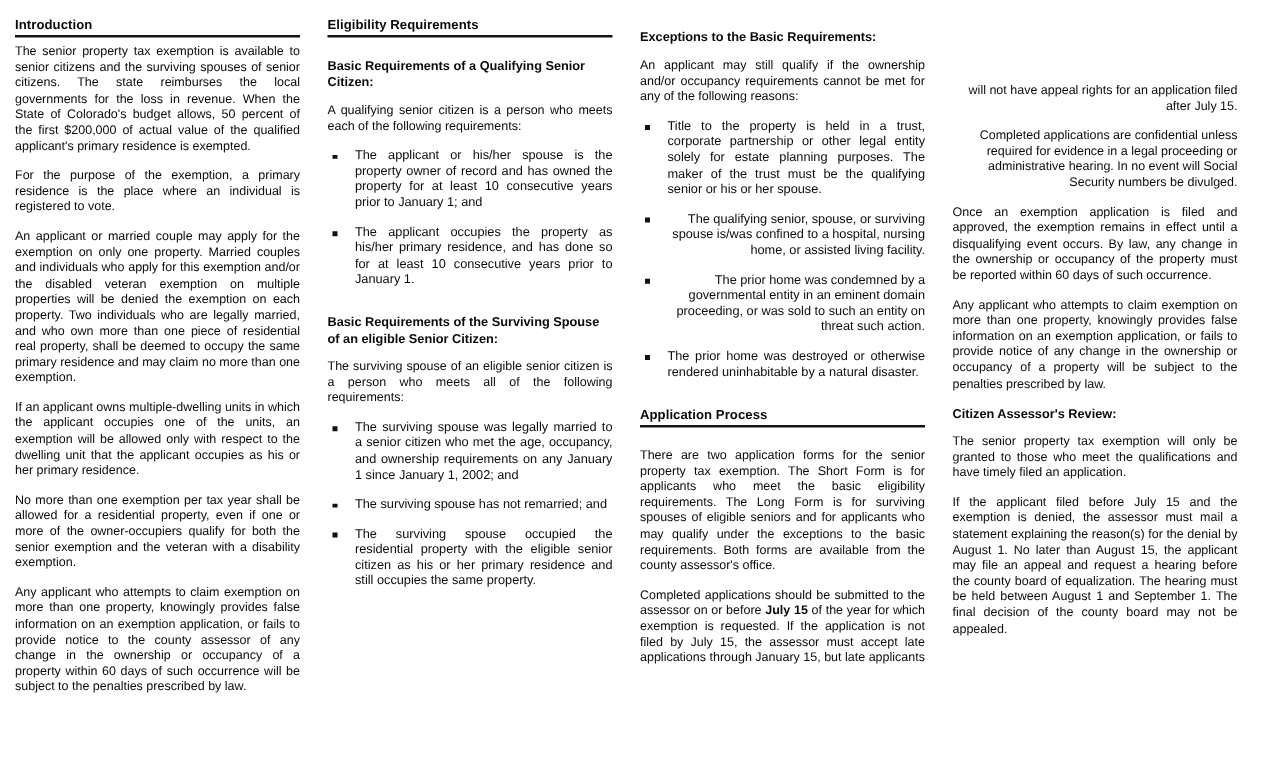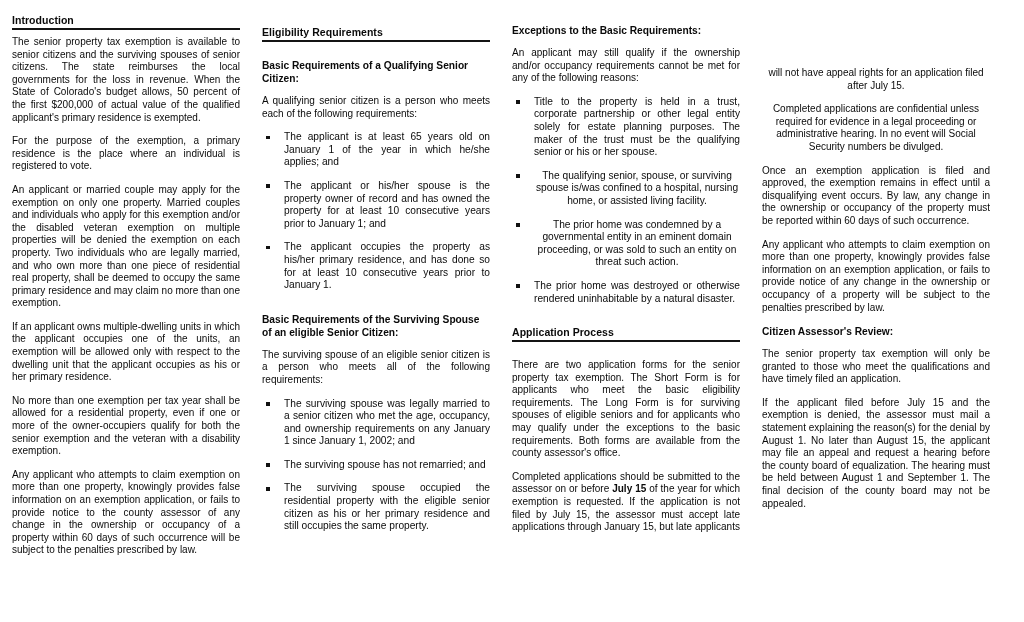--- a/index.html
+++ b/index.html
@@ -23,21 +23,21 @@
     flex-direction: row;
     align-items: flex-start;
   }
   .column {
     box-sizing: border-box;
     width: 250px;
     padding: 0 10px 0 12px;
     flex: 0 0 250px;
   }
   .col-1 { padding-top: 14px; }
-  .col-2 { padding-top: 26px; }
+  .col-2 { padding-top: 14px; }
   .col-3 { padding-top: 24px; }
   .col-4 { padding-top: 67px; }
 
   .section-heading {
     font-size: 10.5px;
     font-weight: bold;
     line-height: 13px;
     letter-spacing: 0.05px;
     margin: 0 0 1px 0;
     padding: 0;
@@ -58,36 +58,36 @@
     text-align: left;
   }
   p.body {
     font-size: 10px;
     line-height: 12.6px;
     margin: 0 0 11px 0;
     text-align: justify;
     text-justify: inter-word;
     hyphens: none;
   }
-  p.body.left { text-align: center; }
+  p.body.left { text-align: right; }
   .bullet-list {
     list-style: none;
     margin: 0 0 10px 0;
     padding: 0;
   }
   .bullet-list li {
     position: relative;
     font-size: 10.2px;
     line-height: 12.6px;
     margin: 0 0 11px 0;
     padding-left: 22px;
     text-align: justify;
     text-justify: inter-word;
   }
-  .bullet-list li.left { text-align: center; }
+  .bullet-list li.left { text-align: right; }
   .bullet-list li:last-child { margin-bottom: 0; }
   .sq {
     position: absolute;
     left: 4px;
     top: 4.5px;
     width: 3.6px;
     height: 3.6px;
     background: #111111;
     display: block;
   }
@@ -110,21 +110,20 @@
     <p class="body">Any applicant who attempts to claim exemption on more than one property, knowingly provides false information on an exemption application, or fails to provide notice to the county assessor of any change in the ownership or occupancy of a property within 60 days of such occurrence will be subject to the penalties prescribed by law.</p>
   </div>
 
   <div class="column col-2">
     <div class="section-heading">Eligibility Requirements</div>
     <hr class="rule">
     <div class="spacer-sm"></div>
     <div class="sub-heading">Basic Requirements of a Qualifying Senior Citizen:</div>
     <p class="body">A qualifying senior citizen is a person who meets each of the following requirements:</p>
     <ul class="bullet-list">
-      <li><span class="sq"></span><span>The applicant is at least 65 years old on January 1 of the year in which he/she applies; and</span></li>
       <li><span class="sq"></span><span>The applicant or his/her spouse is the property owner of record and has owned the property for at least 10 consecutive years prior to January 1; and</span></li>
       <li><span class="sq"></span><span>The applicant occupies the property as his/her primary residence, and has done so for at least 10 consecutive years prior to January 1.</span></li>
     </ul>
     <div class="spacer-sm"></div>
     <div class="sub-heading">Basic Requirements of the Surviving Spouse of an eligible Senior Citizen:</div>
     <p class="body">The surviving spouse of an eligible senior citizen is a person who meets all of the following requirements:</p>
     <ul class="bullet-list">
       <li><span class="sq"></span><span>The surviving spouse was legally married to a senior citizen who met the age, occupancy, and ownership requirements on any January 1 since January 1, 2002; and</span></li>
       <li><span class="sq"></span><span>The surviving spouse has not remarried; and</span></li>
       <li><span class="sq"></span><span>The surviving spouse occupied the residential property with the eligible senior citizen as his or her primary residence and still occupies the same property.</span></li>

